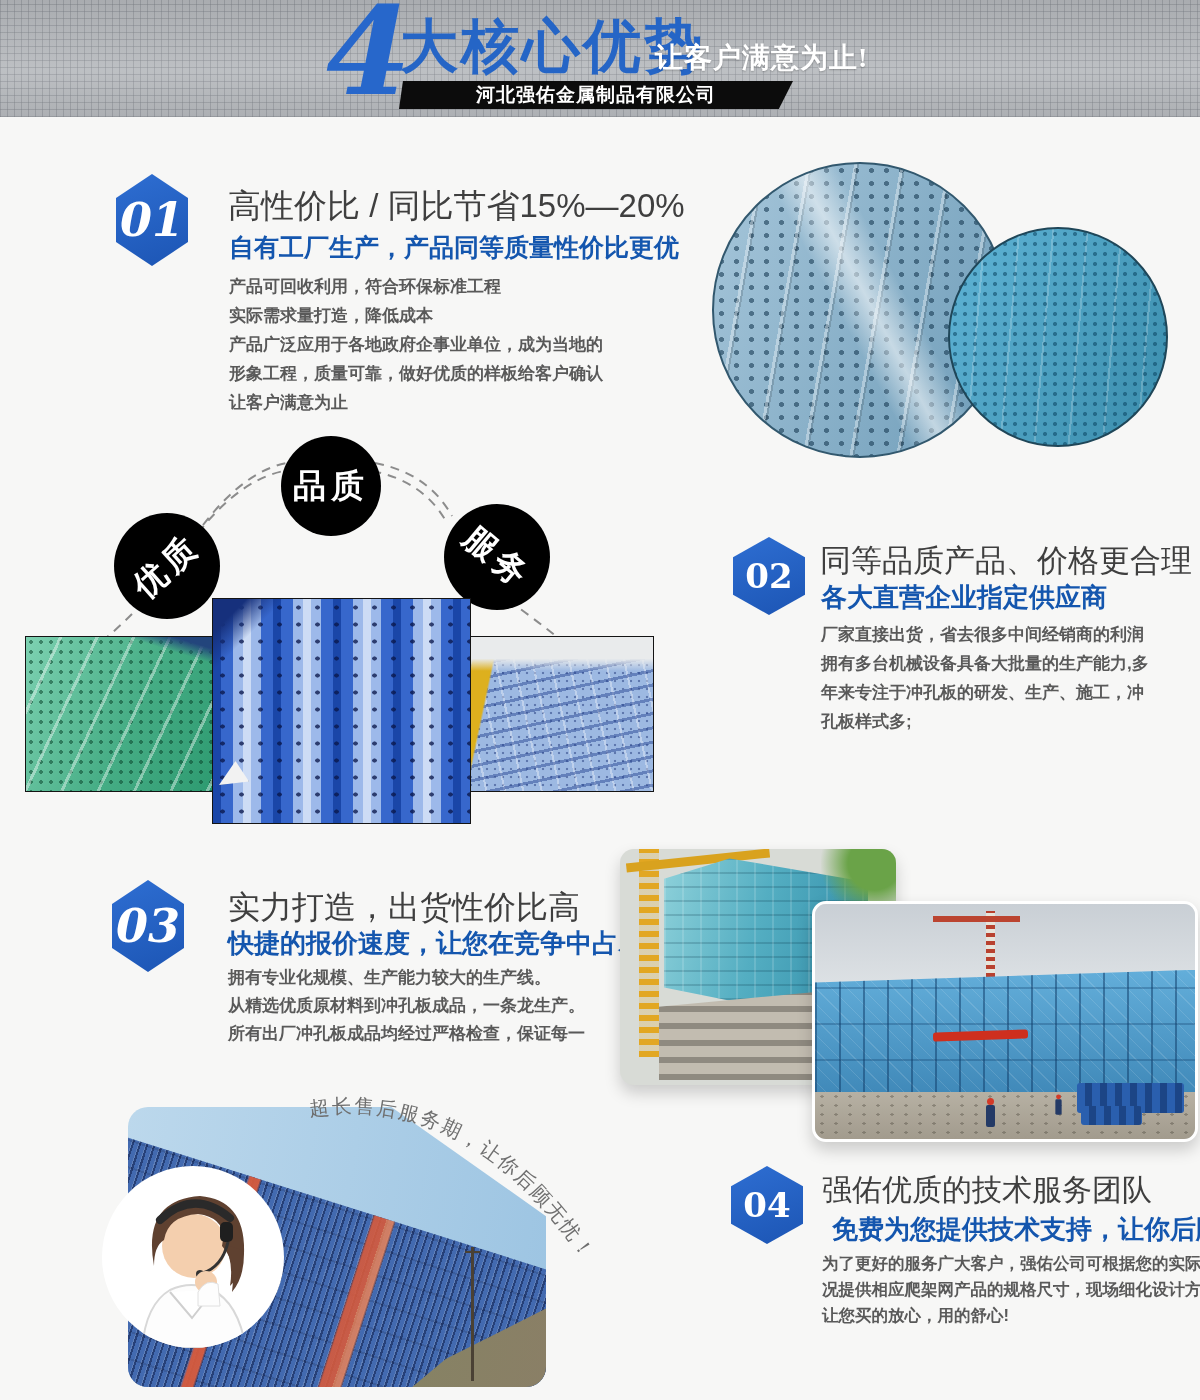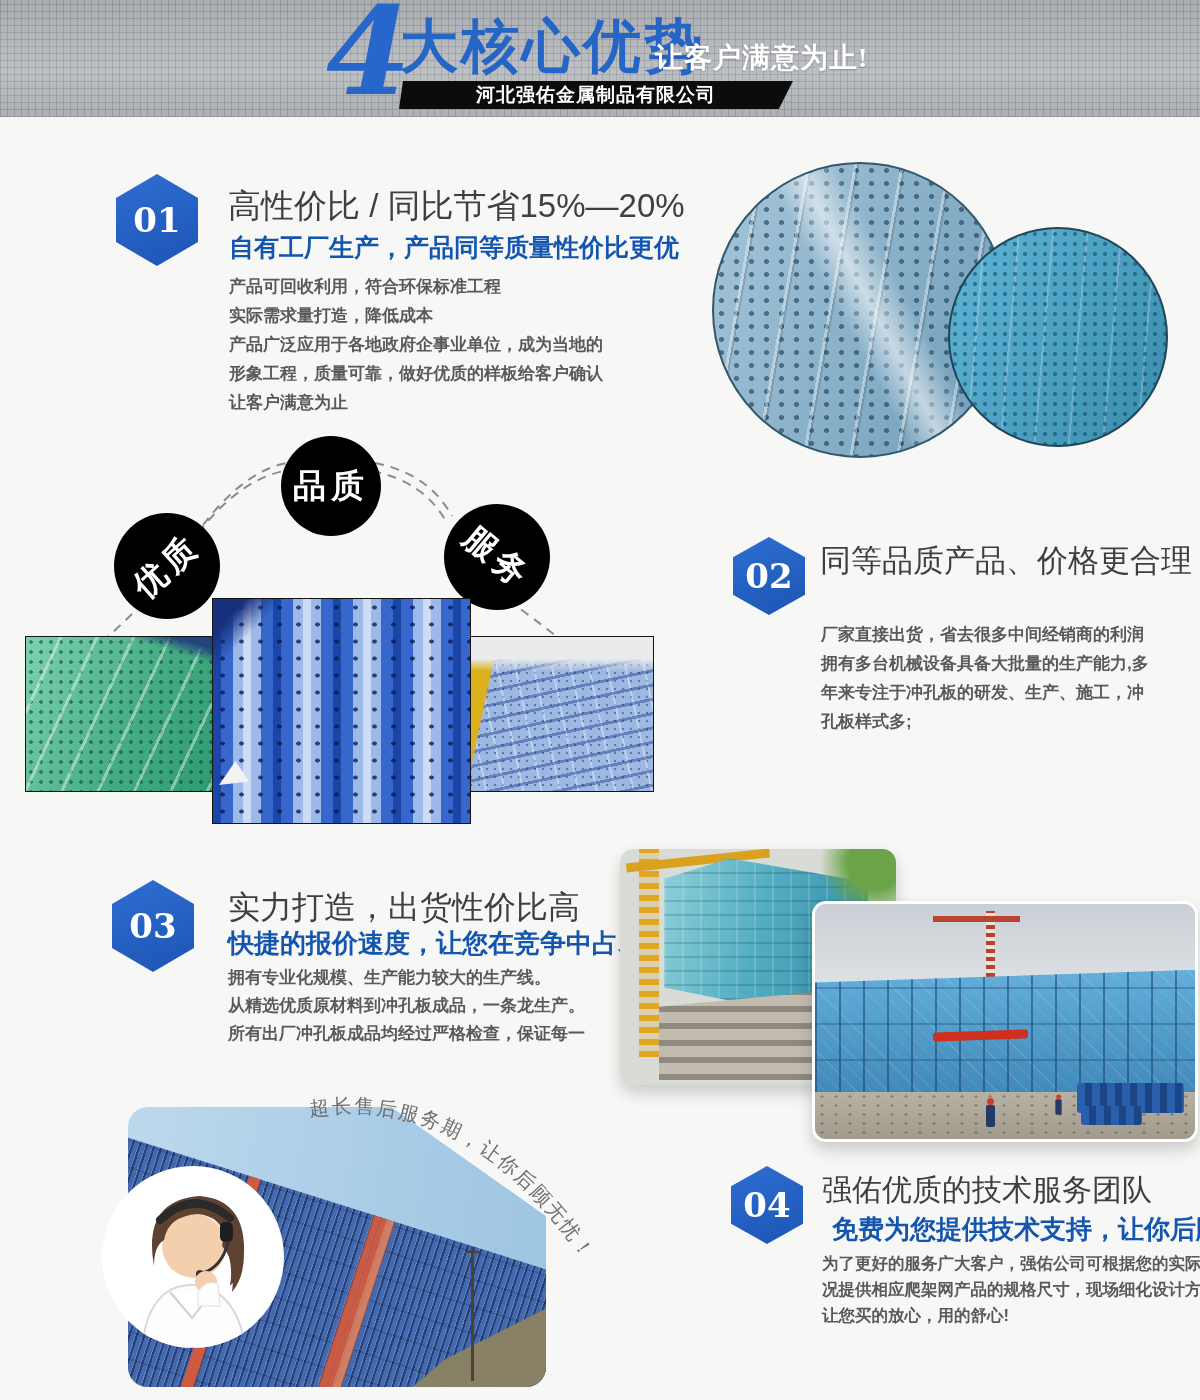--- a/index.html
+++ b/index.html
@@ -41,21 +41,21 @@
     color:#fff;font-size:19px;font-weight:bold;text-align:center;line-height:28px;letter-spacing:1px;
   }
 
   
   .hex{
     clip-path:polygon(50% 0,100% 26%,100% 74%,50% 100%,0 74%,0 26%);
     background:linear-gradient(160deg,#2e6ed2,#1c55b4);
     display:flex;align-items:center;justify-content:center;
     color:#fff;font-family:"DejaVu Serif","Liberation Serif",serif;font-weight:bold;
   }
-  .hex-big{width:82px;height:92px;font-size:34px;}
+  .hex-big{width:72px;height:92px;font-size:46px;font-style:italic;}
   .hex-small{width:72px;height:78px;font-size:34px;}
 
   .sec-title{font-weight:normal;color:#3f3f3f;white-space:nowrap;}
   .sec-title.serif,.sec-sub.serif{font-family:"Liberation Serif","DejaVu Serif",serif;}
   .sec-sub{font-weight:bold;color:#1456ae;white-space:nowrap;}
   .sec-body{color:#595959;white-space:nowrap;}
   .sec-body span{display:block;font-weight:bold;}
 
   
   .circle-art{border-radius:50%;}
@@ -258,20 +258,21 @@
   <div class="abs panel-img panel-green"></div>
   <div class="abs panel-img panel-corrugated">
     <div class="abs fold-corner"></div>
   </div>
   <div class="abs panel-img panel-stack"></div>
 
   <div class="abs hex hex-small" style="left:733px;top:537px;">
     <span>02</span>
   </div>
   <div class="abs sec-title serif" style="left:820px;top:540px;font-size:31px;">同等品质产品、价格更合理</div>
+  <div class="abs sec-sub serif" style="left:821px;top:580px;font-size:26px;">各大直营企业指定供应商</div>
   <div class="abs sec-body" style="left:821px;top:620px;font-size:17px;line-height:29px;">
     <span>厂家直接出货，省去很多中间经销商的利润</span>
     <span>拥有多台机械设备具备大批量的生产能力,多</span>
     <span>年来专注于冲孔板的研发、生产、施工，冲</span>
     <span>孔板样式多;</span>
   </div>
 
   <div class="abs hex hex-big" style="left:112px;top:880px;">
     <span>03</span>
   </div>

